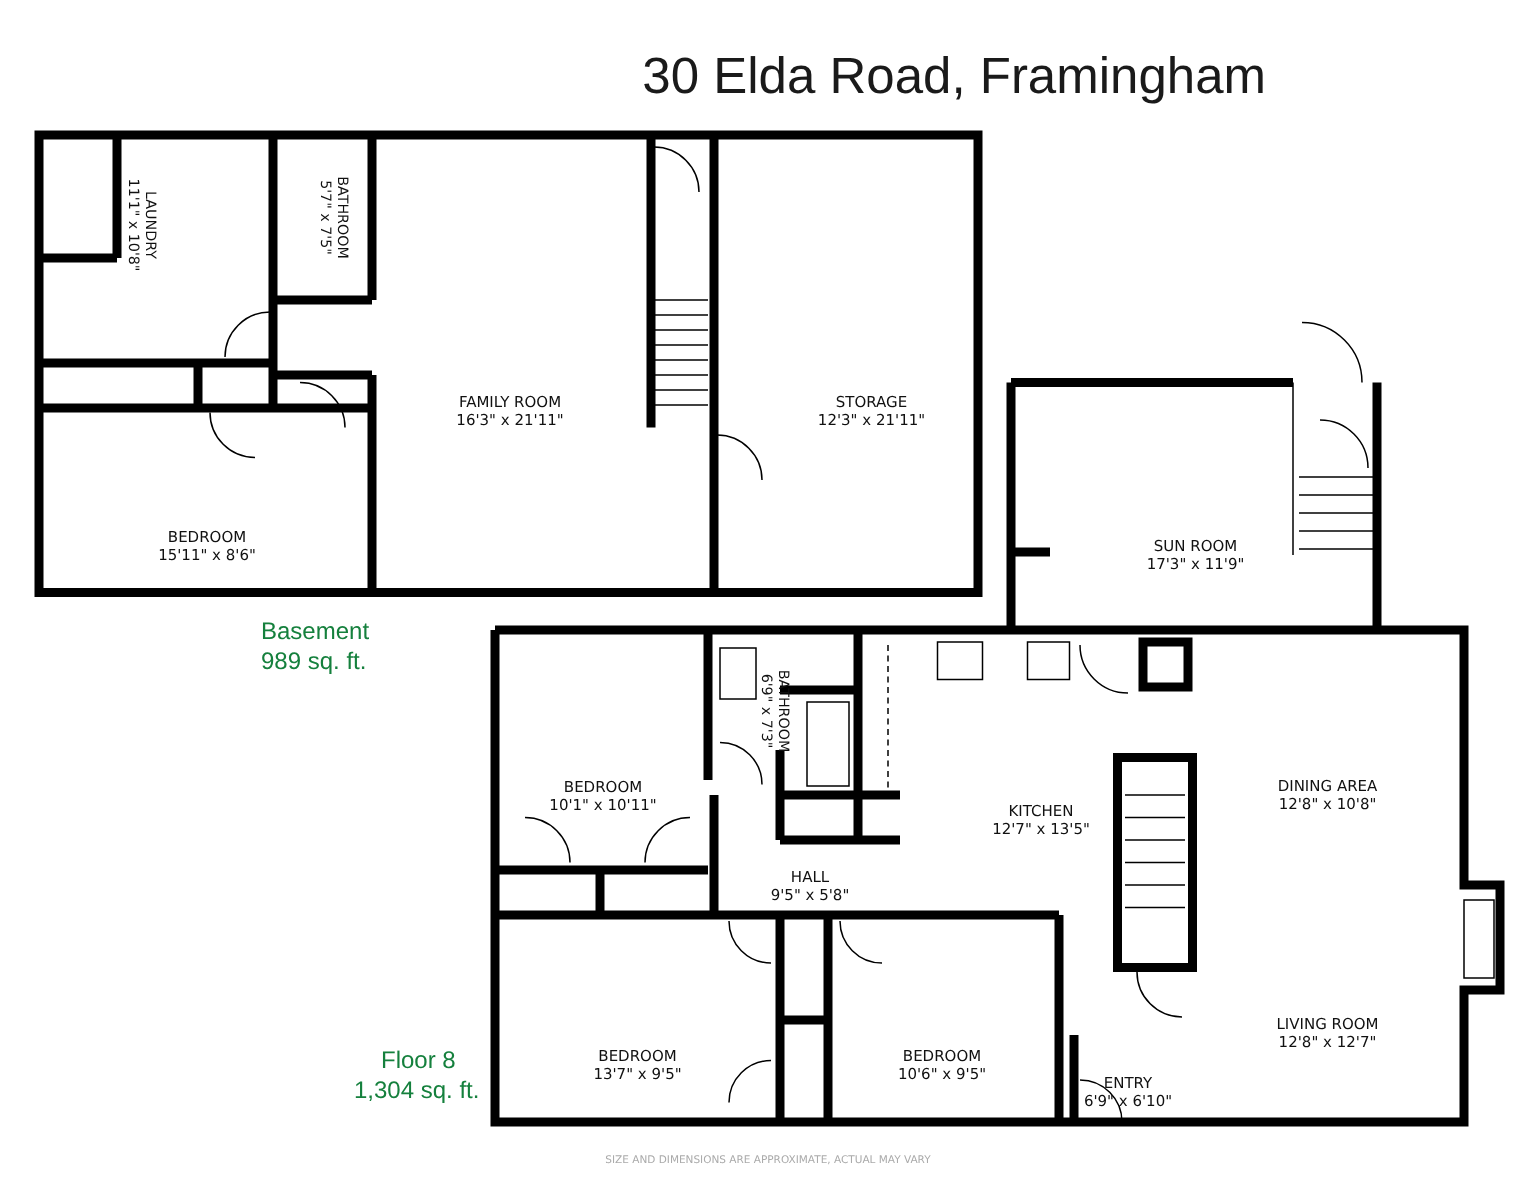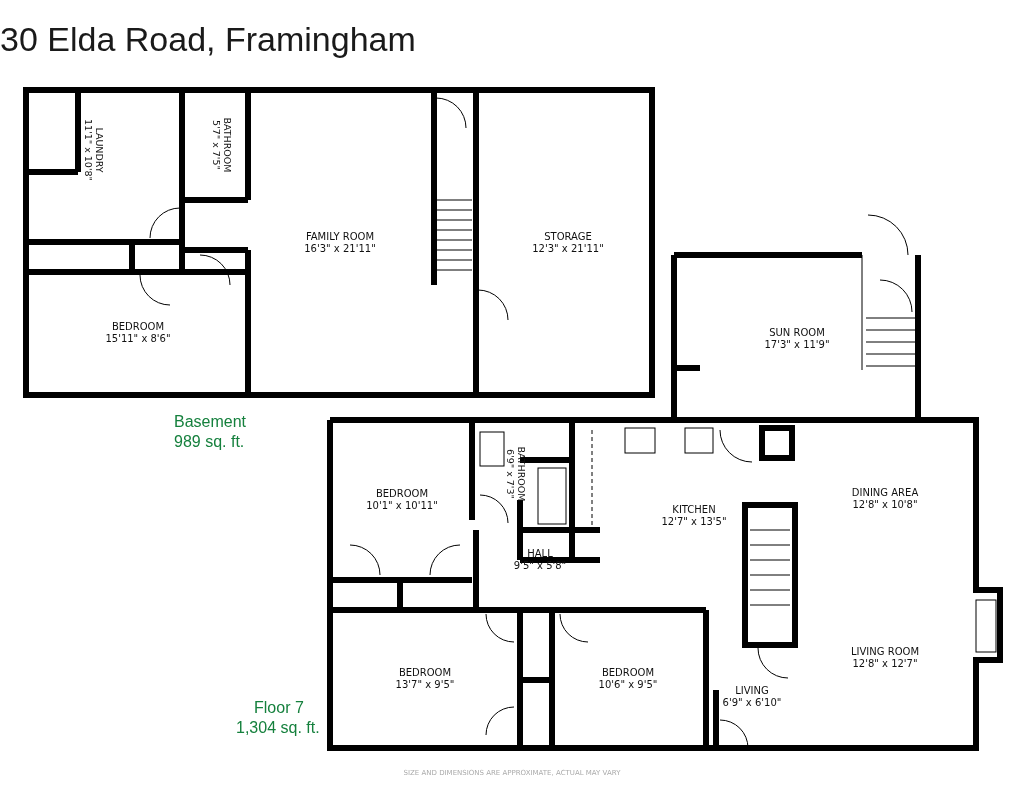--- a/index.html
+++ b/index.html
@@ -1,19 +1,19 @@
 <!DOCTYPE html>
 <html><head>
 <meta charset="utf-8">
 <style>
   html,body{margin:0;padding:0;background:#fff;}
   body{width:1024px;height:791px;position:relative;overflow:hidden;font-family:"DejaVu Sans",sans-serif;}
-  .title{position:absolute;left:0;width:844px;top:20px;text-align:left;font-size:34px;color:#1a1a1a;font-family:"Liberation Sans",sans-serif;}
+  .title{position:absolute;left:0;width:844px;top:32px;text-align:right;font-size:34px;color:#1a1a1a;font-family:"Liberation Sans",sans-serif;}
   svg{position:absolute;left:0;top:0;}
-  .lbl{position:absolute;text-align:center;font-size:10px;line-height:12px;color:#111;white-space:nowrap;transform:translate(-50%,-50%);}
+  .lbl{position:absolute;text-align:center;font-size:10px;line-height:12px;color:#111;white-space:nowrap;transform:translate(-50%,-50%);margin-top:32px;}
   .vlbl{position:absolute;text-align:center;font-size:9.5px;line-height:11px;color:#111;white-space:nowrap;transform:translate(-50%,-50%) rotate(90deg);}
   .floor{position:absolute;font-size:16px;line-height:20px;color:#15803d;font-family:"Liberation Sans",sans-serif;}
   .disc{position:absolute;left:0;width:1024px;top:769px;text-align:center;font-size:7px;color:#aaa;}
 </style>
 </head>
 <body>
 
 <div class="title">30 Elda Road, Framingham</div>
 
 <svg width="1024" height="791">
@@ -114,21 +114,21 @@
   <div>11'1" x 10'8"</div>
 </div>
 <div class="vlbl" style="left:222px;top:145px;">
   <div>BATHROOM</div>
   <div>5'7" x 7'5"</div>
 </div>
 <div class="lbl" style="left:340px;top:243px;">
   <div>FAMILY ROOM</div>
   <div>16'3" x 21'11"</div>
 </div>
-<div class="lbl" style="left:568px;top:243px;">
+<div class="lbl" style="left:581px;top:243px;">
   <div>STORAGE</div>
   <div>12'3" x 21'11"</div>
 </div>
 <div class="lbl" style="left:138px;top:333px;">
   <div>BEDROOM</div>
   <div>15'11" x 8'6"</div>
 </div>
 <div class="lbl" style="left:797px;top:339px;">
   <div>SUN ROOM</div>
   <div>17'3" x 11'9"</div>
@@ -160,26 +160,26 @@
 </div>
 <div class="lbl" style="left:628px;top:679px;">
   <div>BEDROOM</div>
   <div>10'6" x 9'5"</div>
 </div>
 <div class="lbl" style="left:885px;top:658px;">
   <div>LIVING ROOM</div>
   <div>12'8" x 12'7"</div>
 </div>
 <div class="lbl" style="left:752px;top:697px;">
-  <div>LIVING</div>
+  <div>ENTRY</div>
   <div>6'9" x 6'10"</div>
 </div>
 
 <div class="floor" style="left:174px;top:412px;">
   <div>Basement</div>
   <div>989 sq. ft.</div>
 </div>
 <div class="floor" style="left:236px;top:698px;text-align:left;">
-  <div style="padding-left:18px;">Floor 7</div>
+  <div style="padding-left:18px;">Floor 8</div>
   <div>1,304 sq. ft.</div>
 </div>
 
 <div class="disc">SIZE AND DIMENSIONS ARE APPROXIMATE, ACTUAL MAY VARY</div>
 
 </body></html>

